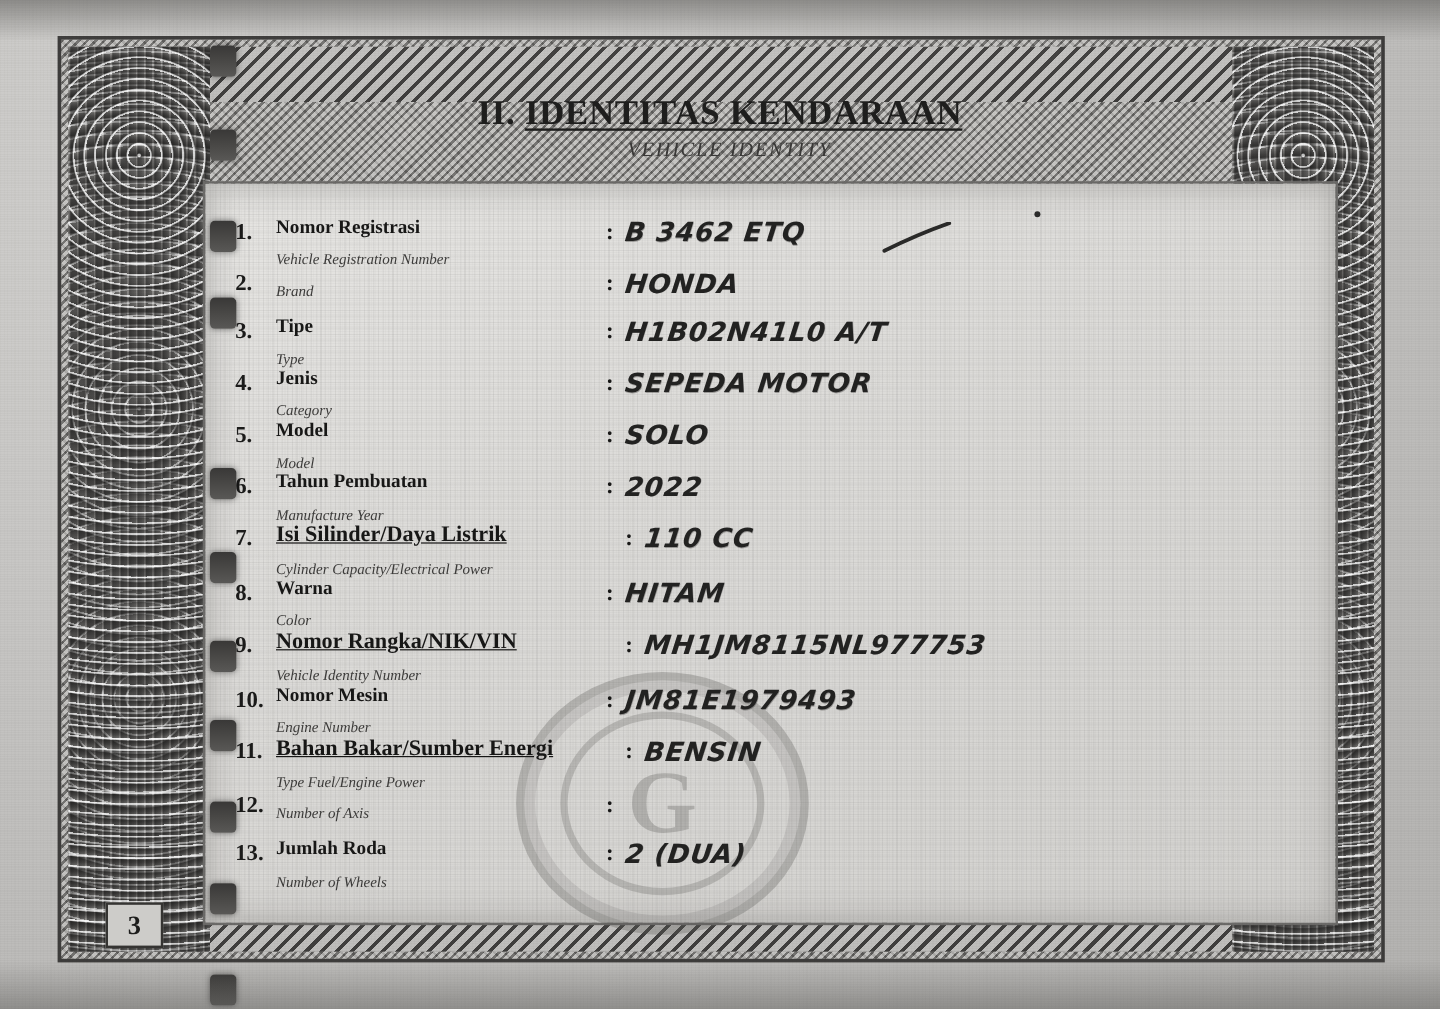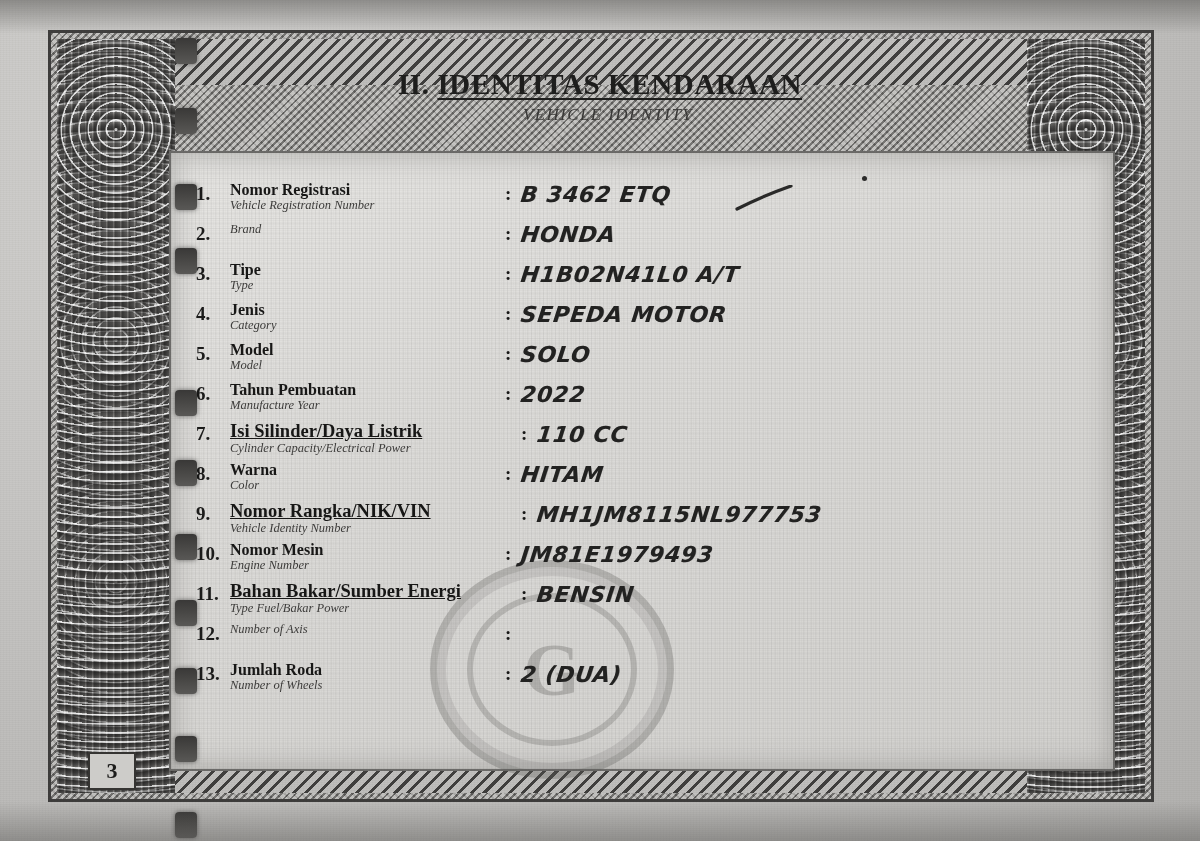--- a/index.html
+++ b/index.html
@@ -107,21 +107,21 @@
       repeating-linear-gradient(90deg, rgba(140,137,130,0.10) 0px, rgba(140,137,130,0.10) 1px, transparent 1px, transparent 4px),
       repeating-linear-gradient(0deg, rgba(140,137,130,0.08) 0px, rgba(140,137,130,0.08) 1px, transparent 1px, transparent 5px);
     pointer-events: none;
   }
 
   
   .header {
     position: absolute;
     left: 0;
     right: 0;
-    top: 68px;
+    top: 78px;
     text-align: center;
     z-index: 6;
   }
   .header .title {
     font-size: 29px;
     font-weight: bold;
     letter-spacing: 0.6px;
     color: #1f1e1c;
     font-family: "Liberation Serif", serif;
   }
@@ -223,21 +223,21 @@
     color: #181715;
     line-height: 1.02;
     white-space: nowrap;
   }
   .lab-id.small { font-size: 18.5px; text-decoration: underline; }
   .lab-en {
     font-size: 12.5px;
     font-style: italic;
     color: #3d3b37;
     line-height: 1.1;
-    margin-top: 1px;
+    margin-top: 12px;
     white-space: nowrap;
   }
   .colon {
     flex: 0 0 16px;
     font-size: 19px;
     font-weight: bold;
     color: #181715;
     padding-top: 1px;
   }
   .value {
@@ -462,21 +462,21 @@
         <div class="lab-en">Engine Number</div>
       </div>
       <div class="colon">:</div>
       <div class="value">JM81E1979493</div>
     </div>
 
     <div class="row wide">
       <div class="num">11.</div>
       <div class="labels">
         <div class="lab-id small">Bahan Bakar/Sumber Energi</div>
-        <div class="lab-en">Type Fuel/Bakar Power</div>
+        <div class="lab-en">Type Fuel/Engine Power</div>
       </div>
       <div class="colon">:</div>
       <div class="value">BENSIN</div>
     </div>
 
     <div class="row">
       <div class="num">12.</div>
       <div class="labels">
         <div class="lab-en">Number of Axis</div>
       </div>

